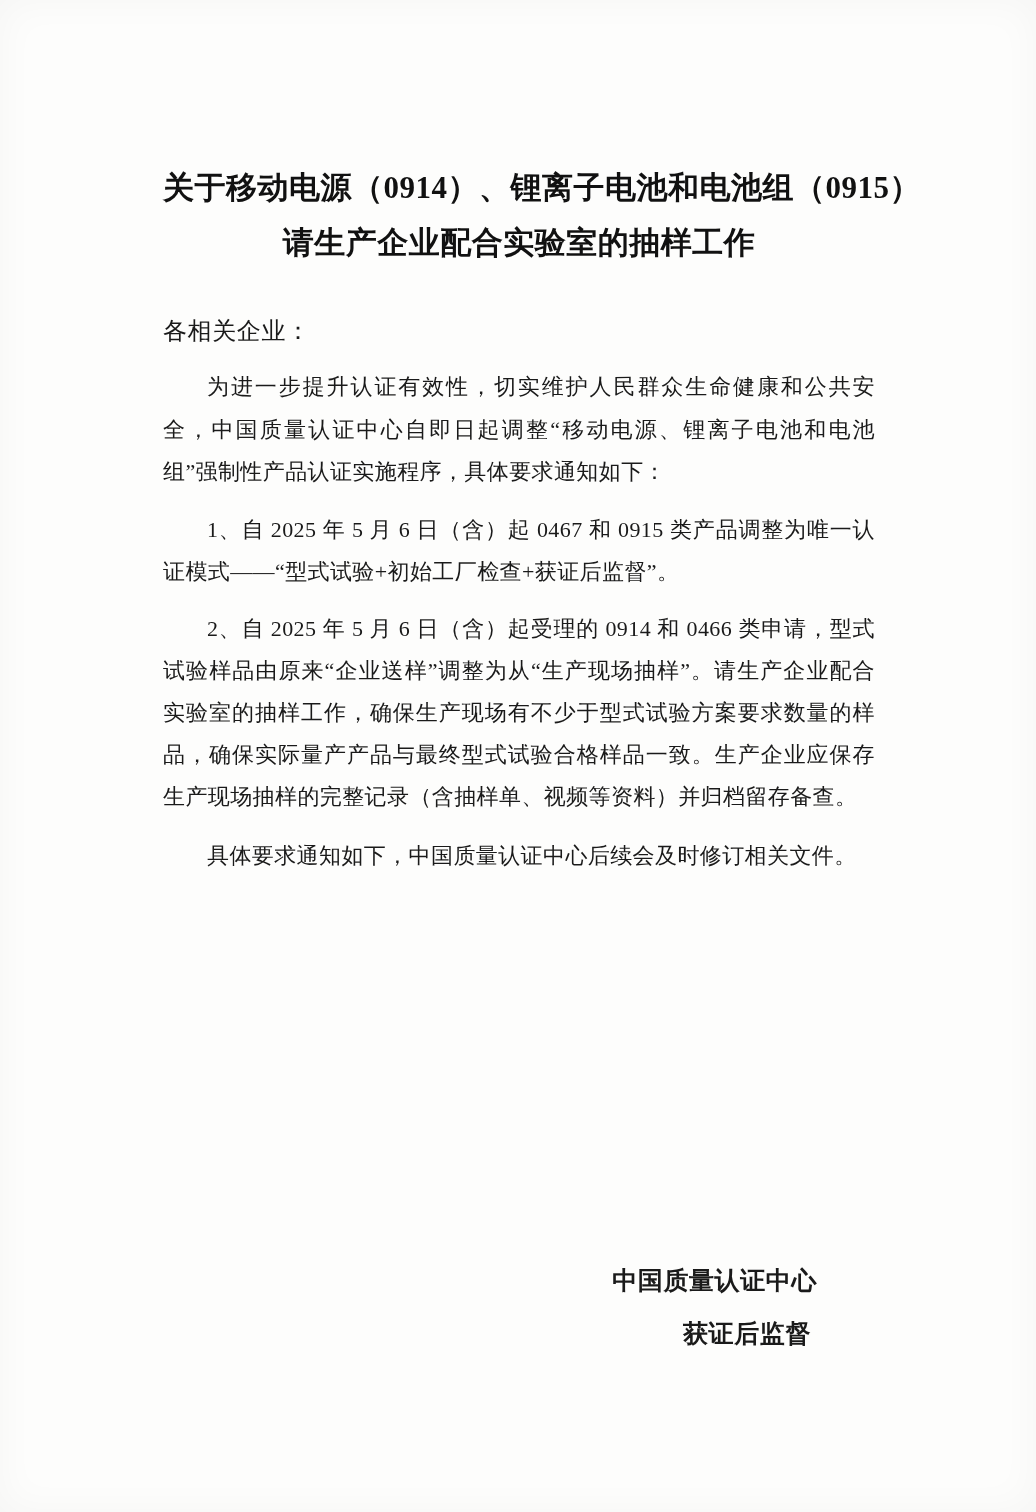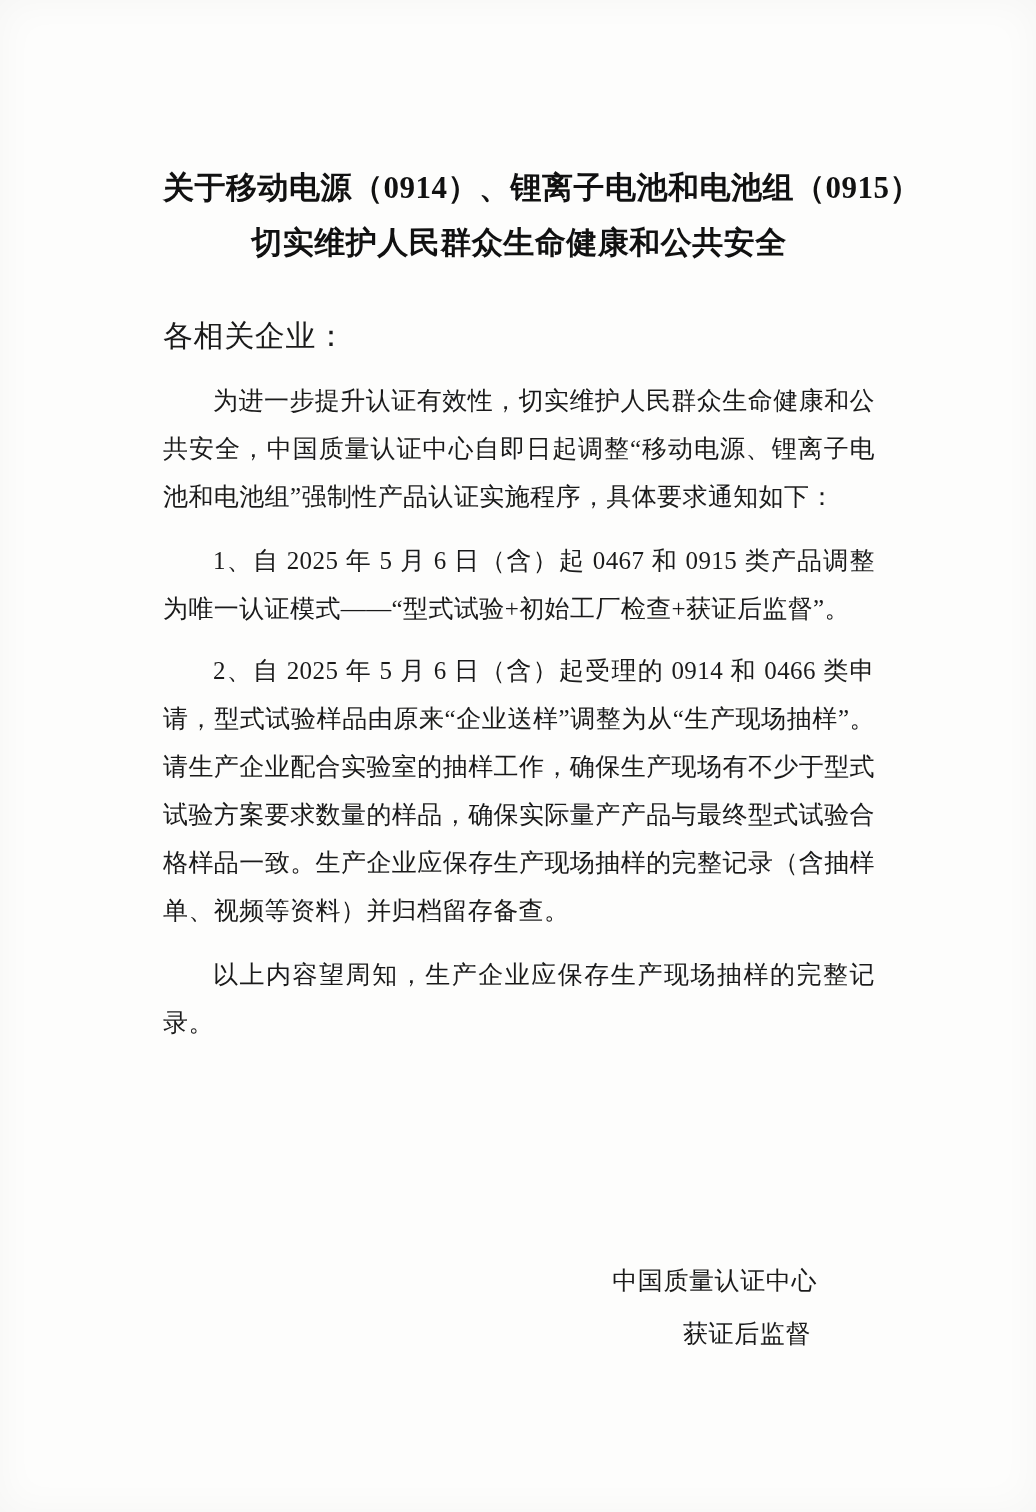--- a/index.html
+++ b/index.html
@@ -36,27 +36,27 @@
     line-height: 1.78;
     letter-spacing: 0.5px;
     color: #111111;
     margin: 0 0 40px 0;
   }
   .doc-title .line {
     display: block;
     white-space: nowrap;
   }
   .salutation {
-    font-size: 30px;
+    font-size: 24px;
     line-height: 1.75;
     margin: 0 0 14px 0;
     letter-spacing: 0.6px;
   }
   p.para {
-    font-size: 25px;
+    font-size: 22px;
     line-height: 1.92;
     margin: 0 0 16px 0;
     text-indent: 2em;
     text-align: justify;
     text-justify: inter-ideograph;
     letter-spacing: 0.4px;
   }
   p.para.tight {
     margin-bottom: 14px;
   }
@@ -65,20 +65,21 @@
     left: 163px;
     top: 1255px;
     width: 712px;
     text-align: right;
     font-size: 25px;
     line-height: 2.1;
     letter-spacing: 0.6px;
   }
   .signature div {
     padding-right: 58px;
+    font-weight: bold;
   }
   .signature div.dept {
     padding-right: 64px;
   }
   .signature div.date {
     padding-right: 72px;
   }
   
   .edge-shadow {
     position: absolute;
@@ -89,32 +90,32 @@
 </style>
 </head>
 <body>
 
 <div class="page">
 
   <div class="doc-body">
 
     <h1 class="doc-title">
       <span class="line">关于移动电源（0914）、锂离子电池和电池组（0915）</span>
-      <span class="line">切实维护人民群众生命健康和公共安全</span>
+      <span class="line">请生产企业配合实验室的抽样工作</span>
     </h1>
 
     <div class="salutation">各相关企业：</div>
 
     <p class="para">为进一步提升认证有效性，切实维护人民群众生命健康和公共安全，中国质量认证中心自即日起调整“移动电源、锂离子电池和电池组”强制性产品认证实施程序，具体要求通知如下：</p>
 
     <p class="para tight">1、自 2025 年 5 月 6 日（含）起 0467 和 0915 类产品调整为唯一认证模式——“型式试验+初始工厂检查+获证后监督”。</p>
 
     <p class="para">2、自 2025 年 5 月 6 日（含）起受理的 0914 和 0466 类申请，型式试验样品由原来“企业送样”调整为从“生产现场抽样”。请生产企业配合实验室的抽样工作，确保生产现场有不少于型式试验方案要求数量的样品，确保实际量产产品与最终型式试验合格样品一致。生产企业应保存生产现场抽样的完整记录（含抽样单、视频等资料）并归档留存备查。</p>
 
-    <p class="para">以上内容望周知，生产企业应保存生产现场抽样的完整记录。</p>
+    <p class="para">具体要求通知如下，中国质量认证中心后续会及时修订相关文件。</p>
 
   </div>
 
   <div class="signature">
     <div class="org">中国质量认证中心</div>
     <div class="dept">获证后监督</div>
   </div>
 
   <div class="edge-shadow"></div>
 </div>

